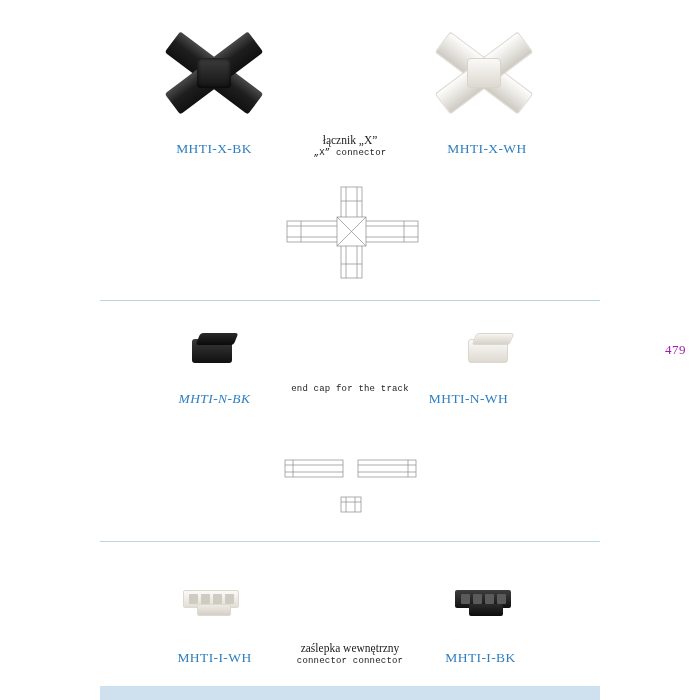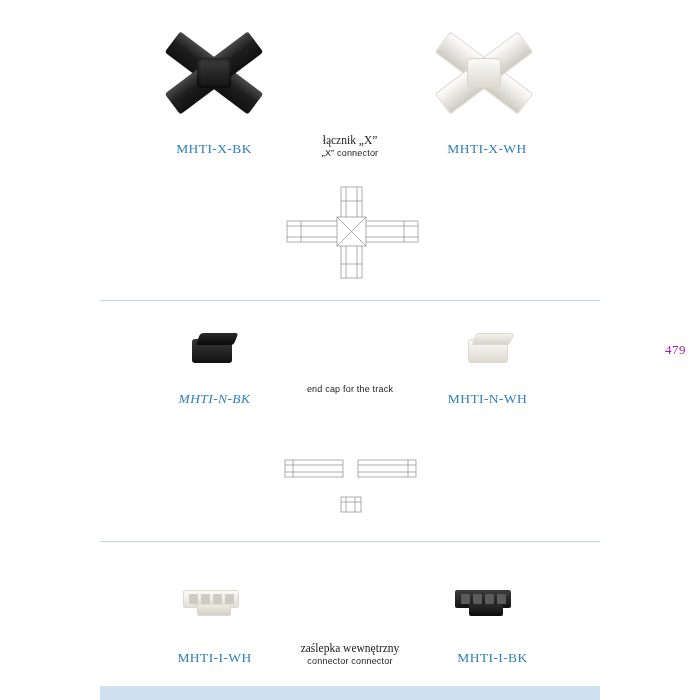--- a/index.html
+++ b/index.html
@@ -44,21 +44,21 @@
     color: #1a1a1a;
   }
   .desc .pl {
     display: block;
     font-family: "Liberation Serif", serif;
     font-size: 11.5px;
     line-height: 14px;
   }
   .desc .en {
     display: block;
-    font-family: Liberation Sans, sans-serif;
+    font-family: Liberation Mono, monospace;
     font-size: 9px;
     line-height: 12px;
     letter-spacing: 0.2px;
   }
 
   
   .page-number {
     position: absolute;
     right: 14px;
     top: 342px;
@@ -225,21 +225,21 @@
     </div>
 
     <div class="art" style="left:468px; top:333px;">
       <div class="endcap white">
         <div class="body"></div>
         <div class="lip"></div>
       </div>
     </div>
 
     <div class="code" style="left:152px; top:391px; width:125px;font-style:italic;">MHTI-N-BK</div>
-    <div class="code" style="left:425px; top:391px; width:125px;">MHTI-N-WH</div>
+    <div class="code" style="left:406px; top:391px; width:125px;">MHTI-N-WH</div>
 
     <div class="desc" style="left:275px; top:383px; width:150px;">
       <span class="en">end cap for the track</span>
     </div>
 
     <div class="art" style="left:283px; top:452px;">
       <svg width="140" height="70" viewBox="0 0 140 70">
         <g stroke="#8a8a8a" stroke-width="0.7" fill="none">
 
           <rect x="2" y="8" width="58" height="17"></rect>
@@ -281,21 +281,21 @@
         <div class="plate"></div>
         <div class="slot" style="left:6px;"></div>
         <div class="slot" style="left:18px;"></div>
         <div class="slot" style="left:30px;"></div>
         <div class="slot" style="left:42px;"></div>
         <div class="tab"></div>
       </div>
     </div>
 
     <div class="code" style="left:152px; top:650px; width:125px;">MHTI-I-WH</div>
-    <div class="code" style="left:430px; top:650px; width:125px;">MHTI-I-BK</div>
+    <div class="code" style="left:418px; top:650px; width:125px;">MHTI-I-BK</div>
 
     <div class="desc" style="left:280px; top:641px; width:140px;">
       <span class="pl">zaślepka wewnętrzny</span>
       <span class="en">connector connector</span>
     </div>
   </div>
 
   <div class="bottom-band"></div>
 
 </div>

